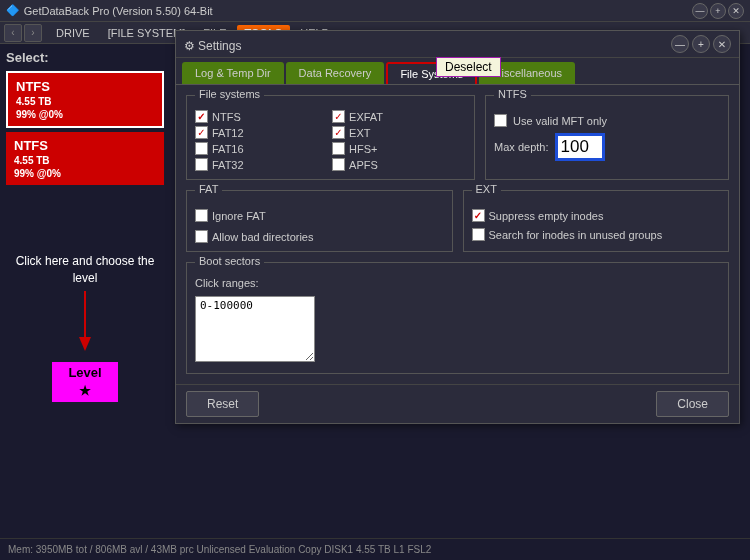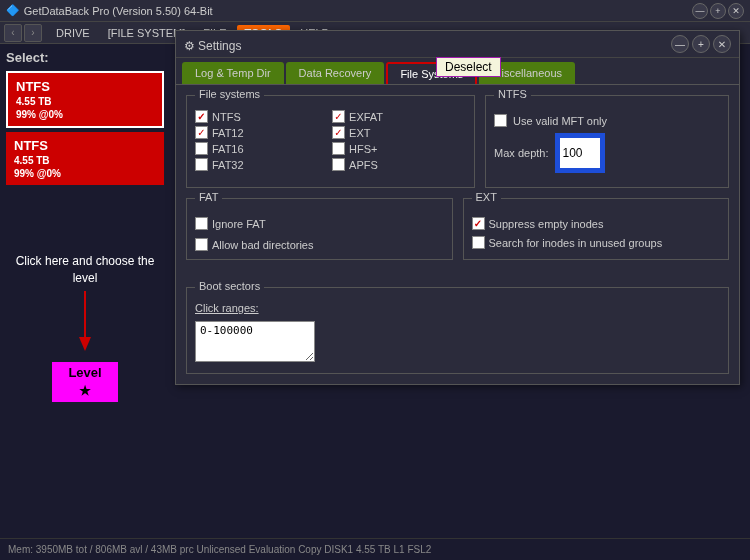--- a/index.html
+++ b/index.html
@@ -307,52 +307,51 @@
       align-items: center;
       gap: 6px;
       margin-bottom: 6px;
       font-size: 11px;
       color: #ccc;
     }
     .ntfs-input {
       width: 50px;
       background: #fff;
       color: #000;
-      border: 5px solid #1d4ed8;
-      padding: 8px 3px;
-      font-size: 12px;
+      border: 3px solid #1d4ed8;
+      padding: 1px 3px;
+      font-size: 17px;
     }
 
     
     .bottom-panels-row {
       display: flex;
       gap: 10px;
     }
 
     
     .fat-panel {
       flex: 1;
     }
 
     
     .ext-panel {
       flex: 1;
     }
 
     
     .boot-panel {
-      margin-top: 17px;
-      text-decoration: underline;
+      margin-top: 0;
     }
     .boot-input-area {
       background: #fff;
       color: #000;
       border: 1px solid #888;
       width: 120px;
-      height: 41px;
+      height: 66px;
       padding: 2px 4px;
       font-size: 11px;
       margin-top: 4px;
     }
 
     
     .dialog-footer {
       display: flex;
       justify-content: space-between;
       padding: 6px 10px;
@@ -558,20 +557,24 @@
         <div style="margin-top:6px; display:flex; align-items:flex-start; gap:10px;">
           <div>
             <div style="font-size:11px; color:#ccc; margin-bottom:3px;">Click ranges:</div>
             <textarea class="boot-input-area" style="">0-100000</textarea>
           </div>
         </div>
       </div>
 
     </div>
 
+    <div class="dialog-footer">
+      <button class="footer-btn">Reset</button>
+      <button class="footer-btn">Close</button>
+    </div>
 
   </div>
 
 </div>
 
 <div class="status-bar">
   <span>Mem: 3950MB tot / 806MB avl / 43MB prc   Unlicensed Evaluation Copy   DISK1 4.55 TB L1 FSL2</span>
 </div>
 
 </body></html>

